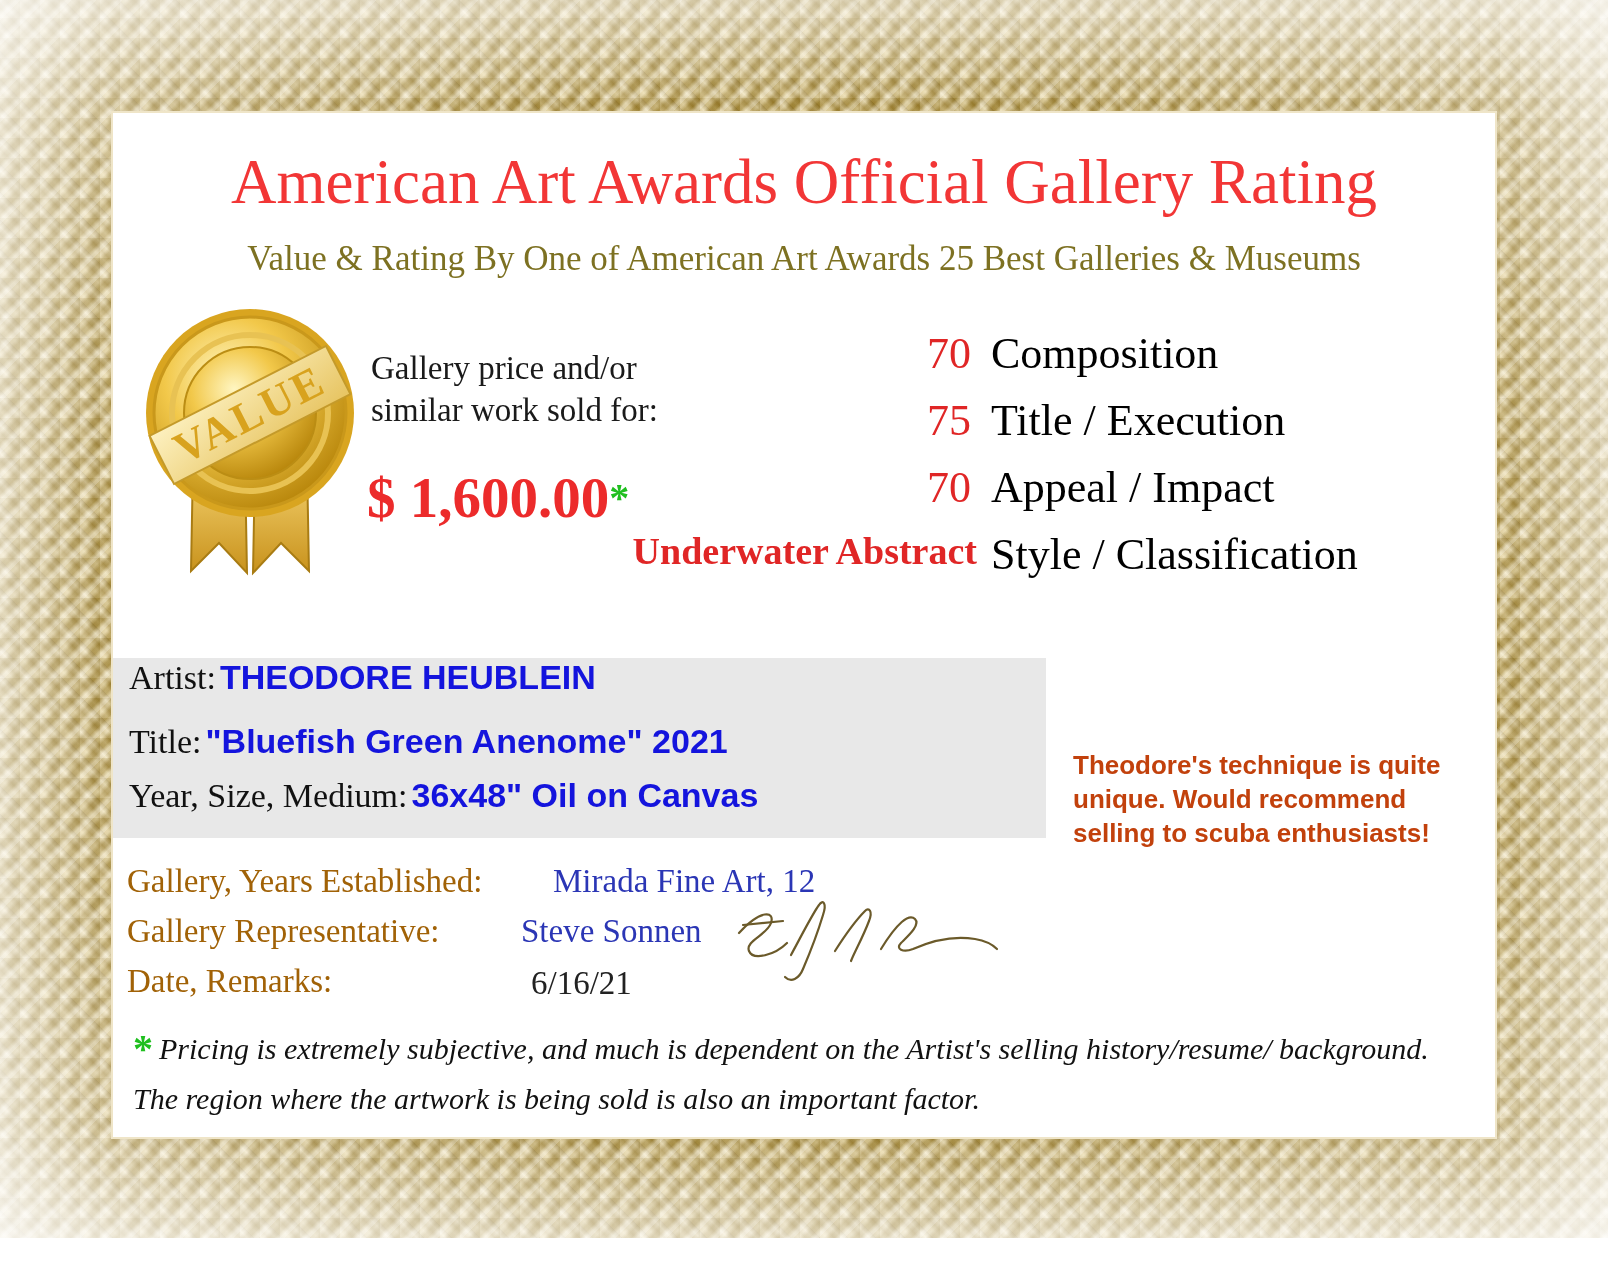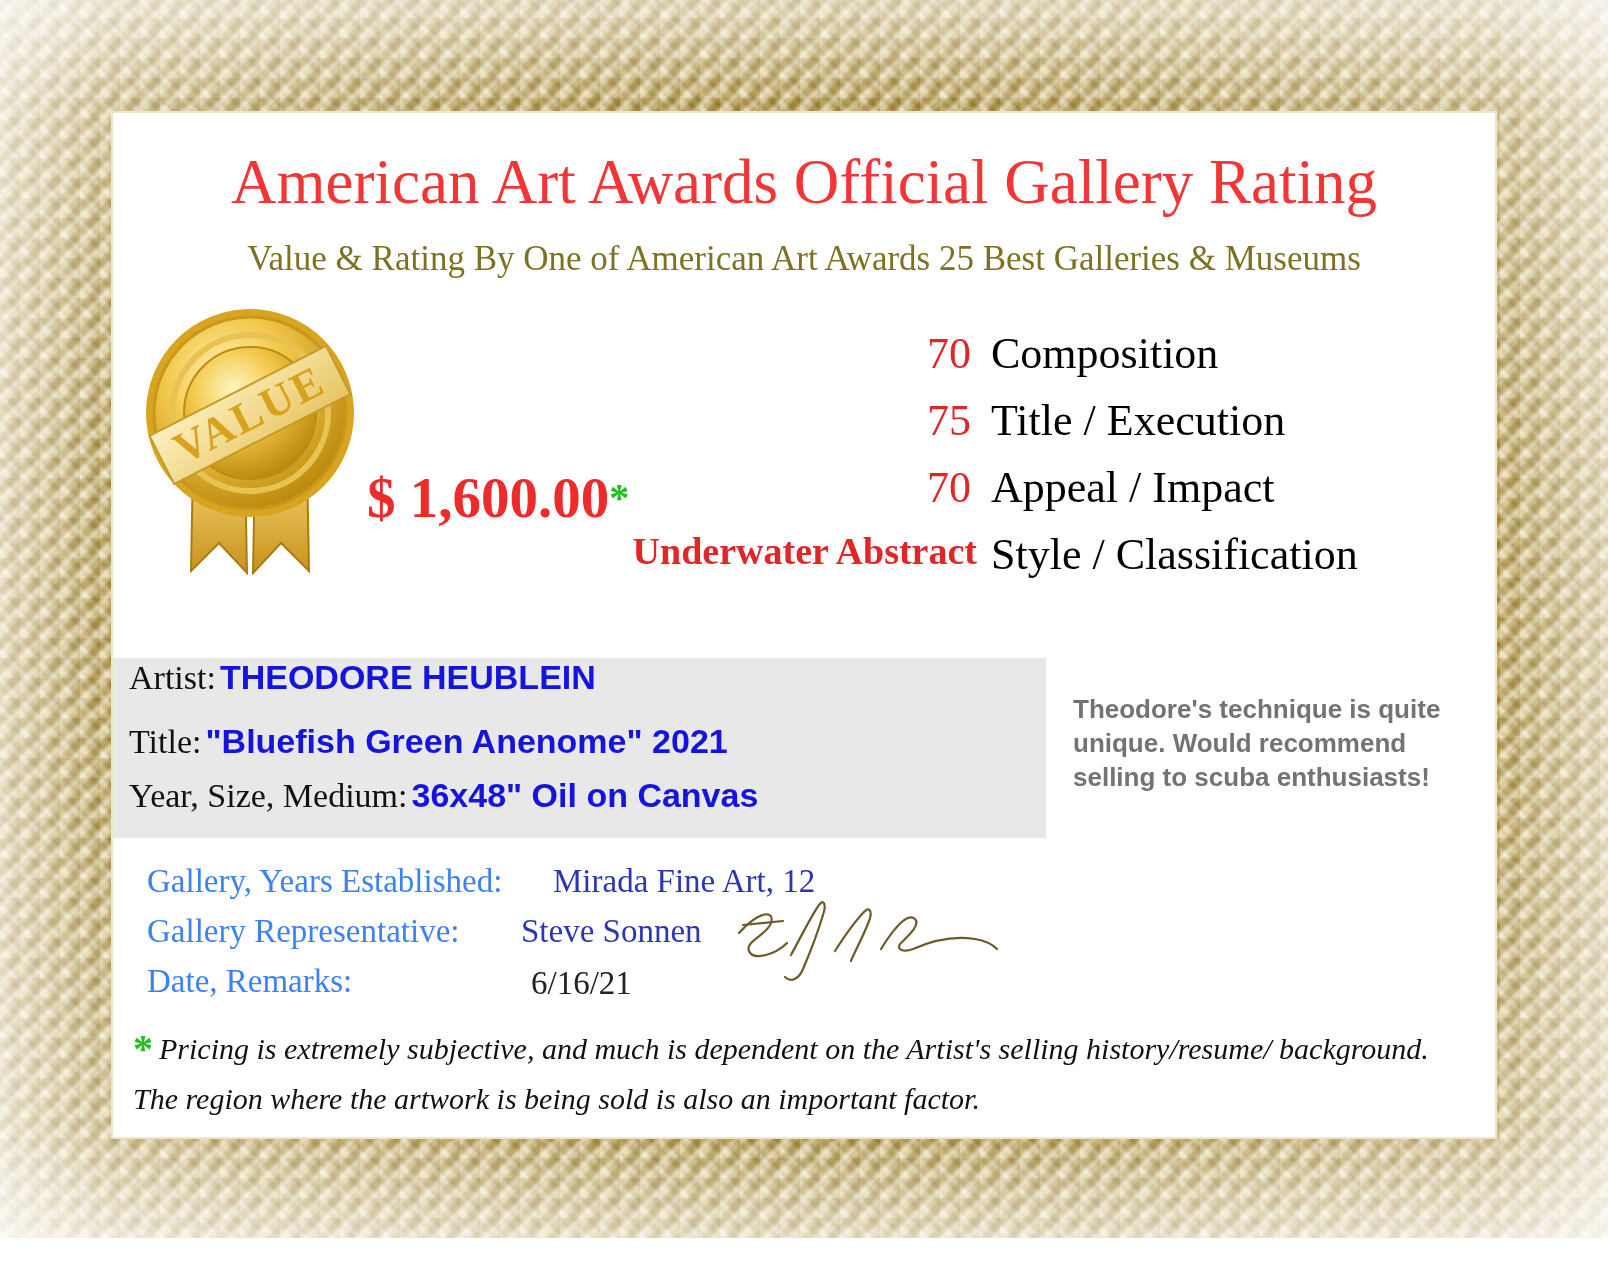--- a/index.html
+++ b/index.html
@@ -196,36 +196,35 @@
     font-weight: bold;
   }
   .ap-row-1 { top: 0; text-align: center; }
   .ap-row-2 { top: 64px; }
   .ap-row-3 { top: 118px; }
 
   
   .note {
     position: absolute;
     left: 960px;
-    top: 580px;
+    top: 636px;
     width: 400px;
     font-family: "Liberation Sans", sans-serif;
     font-weight: bold;
     font-size: 26px;
     line-height: 1.3;
-    color: #737373;
+    color: #c2410c;
   }
 
   
   .gi {
     position: absolute;
     white-space: nowrap;
     font-size: 33px;
-    color: #3b82f6;
-    margin-left: 20px;
+    color: #a16207;
   }
   .gi-label-1 { left: 14px; top: 750px; }
   .gi-label-2 { left: 14px; top: 800px; }
   .gi-label-3 { left: 14px; top: 850px; }
   .gi-value {
     position: absolute;
     white-space: nowrap;
     font-size: 33px;
     color: #2b36b5;
   }
@@ -303,20 +302,21 @@
           <circle cx="115" cy="110" r="66" fill="url(#gseal)" stroke="#bb8d14" stroke-width="2"></circle>
         </g>
 
         <g transform="rotate(-27 115 112)">
           <rect x="16" y="85" width="198" height="54" fill="url(#gband)" stroke="#c49a2a" stroke-width="2"></rect>
           <text x="115" y="126" font-family="Liberation Serif, serif" font-size="44" font-weight="bold" fill="#d8a21e" text-anchor="middle" letter-spacing="3">VALUE</text>
         </g>
       </svg>
     </div>
 
+    <div class="price-label">Gallery price and/or similar work sold for:</div>
     <div class="price-amount">
       <span>$ 1,600.00</span><span class="star">*</span>
     </div>
 
     <div class="ratings">
       <div class="rating-row">
         <div class="rating-score">70</div>
         <div class="rating-name">Composition</div>
       </div>
       <div class="rating-row">

